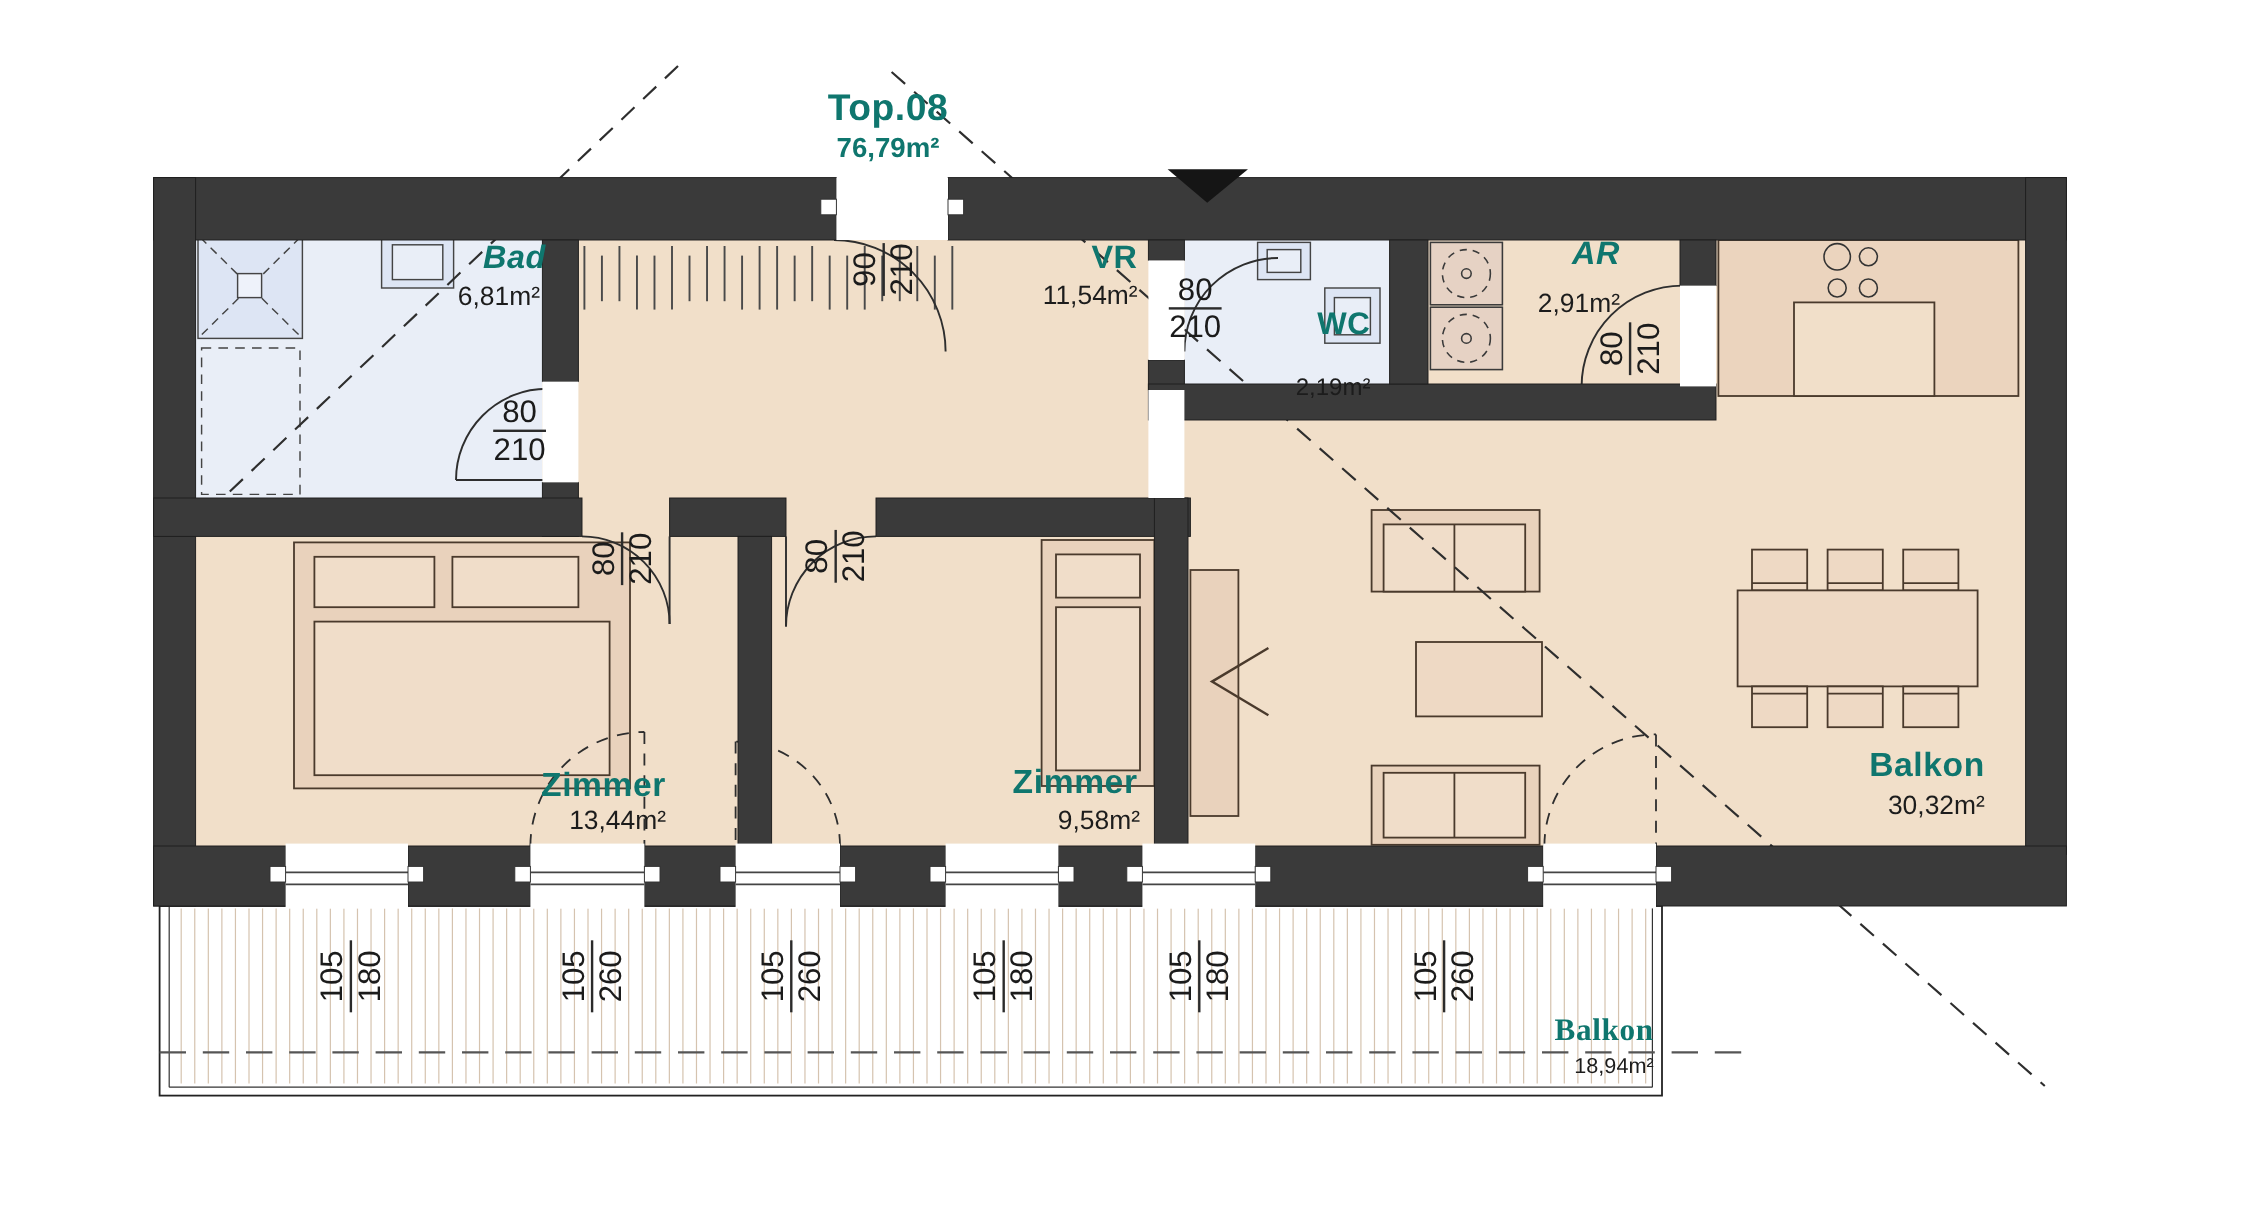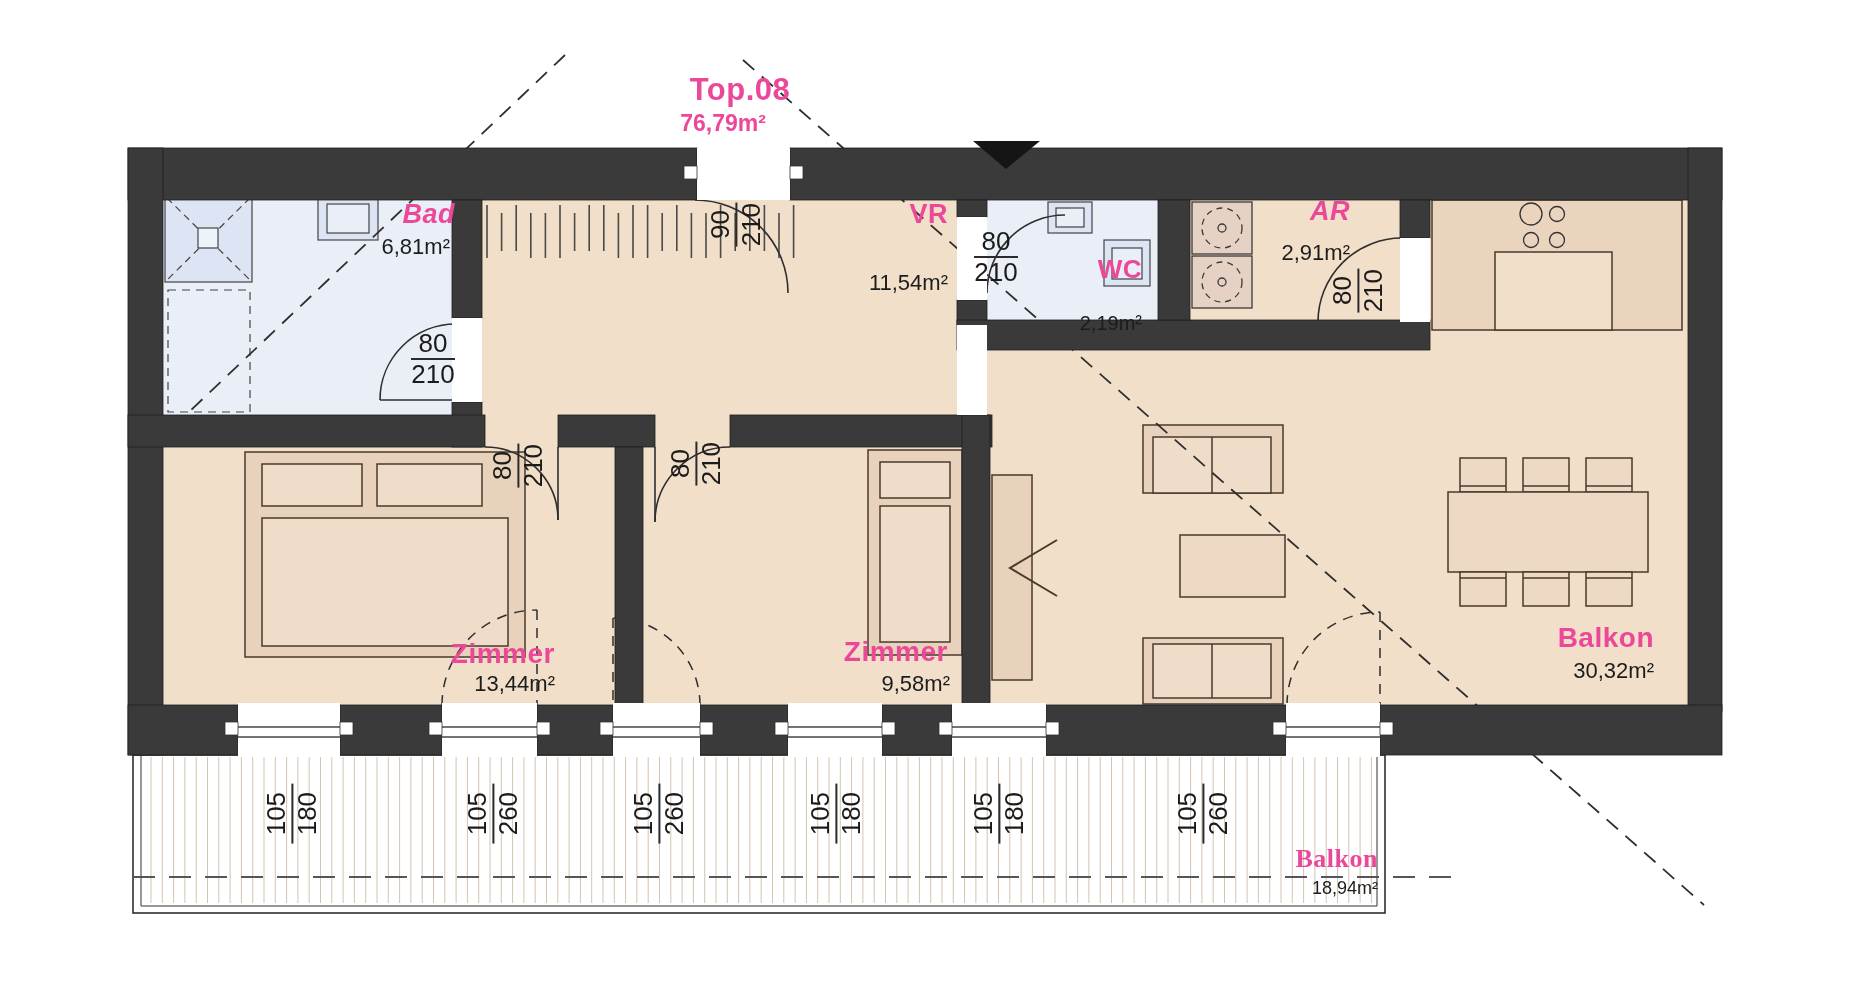--- a/index.html
+++ b/index.html
@@ -1,19 +1,19 @@
 <!DOCTYPE html>
 <html><head>
 <meta charset="utf-8">
 <style>
   html,body{margin:0;padding:0;background:#fff;}
   #plan{position:relative;width:1869px;height:1004px;background:#ffffff;overflow:hidden;
         font-family:"Liberation Sans",sans-serif;}
   #plan svg{position:absolute;left:0;top:0;}
-  .lbl{position:absolute;white-space:nowrap;color:#ec4899;}
+  .lbl{position:absolute;white-space:nowrap;color:#0f766e;}
   .rname{font-weight:bold;font-size:27px;text-align:right;letter-spacing:.5px;}
   .rarea{font-size:22px;text-align:right;color:#1c1c1c;}
   .title-unit{font-size:31px;font-weight:bold;text-align:center;letter-spacing:.5px;}
   .title-area{font-size:23px;font-weight:bold;text-align:center;}
   .frac{position:absolute;display:flex;flex-direction:column;align-items:center;
         font-size:26px;line-height:1.1;color:#1b1b1b;}
   .frac .num{border-bottom:2px solid #2b2b2b;padding:0 8px 0;}
   .frac .den{padding:0 2px;}
   .rot{transform:rotate(-90deg);}
 </style>
@@ -353,27 +353,27 @@
         <line x1="1286" y1="727" x2="1380" y2="727" stroke="#444" stroke-width="1.3"></line>
         <line x1="1286" y1="737" x2="1380" y2="737" stroke="#444" stroke-width="1.3"></line>
         <rect x="1273" y="722" width="13" height="13" fill="#ffffff" stroke="#333" stroke-width="0.8"></rect>
         <rect x="1380" y="722" width="13" height="13" fill="#ffffff" stroke="#333" stroke-width="0.8"></rect>
       </g>
 
     <polygon points="973,141 1040,141 1006,169" fill="#151515"></polygon>
   </svg>
 
   <div class="lbl title-unit" style="left:615px;top:72px;width:250px;">Top.08</div>
-  <div class="lbl title-area" style="left:598px;top:110px;width:250px;">76,79m²</div>
+  <div class="lbl title-area" style="left:615px;top:110px;width:250px;">76,79m²</div>
 
   <div class="lbl rname" style="left:325px;top:199px;width:130px;font-style:italic;">Bad</div>
   <div class="lbl rarea" style="left:322px;top:234px;width:128px;">6,81m²</div>
 
   <div class="lbl rname" style="left:830px;top:199px;width:118px;">VR</div>
-  <div class="lbl rarea" style="left:810px;top:233px;width:138px;margin-top:37px;">11,54m²</div>
+  <div class="lbl rarea" style="left:810px;top:233px;width:138px;">11,54m²</div>
 
   <div class="lbl rname" style="left:1060px;top:254px;width:82px;font-size:26px;">WC</div>
   <div class="lbl rarea" style="left:1050px;top:288px;width:92px;font-size:20px;margin-top:24px;">2,19m²</div>
 
   <div class="lbl rname" style="left:1258px;top:196px;width:92px;font-style:italic;">AR</div>
   <div class="lbl rarea" style="left:1250px;top:240px;width:100px;">2,91m²</div>
 
   <div class="lbl rname" style="left:403px;top:638px;width:152px;font-size:28px;">Zimmer</div>
   <div class="lbl rarea" style="left:420px;top:671px;width:135px;">13,44m²</div>
 

